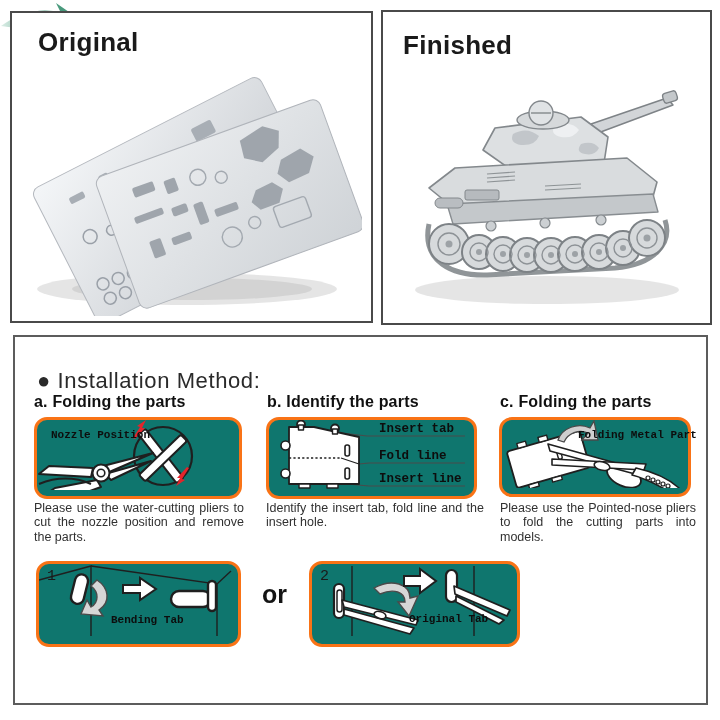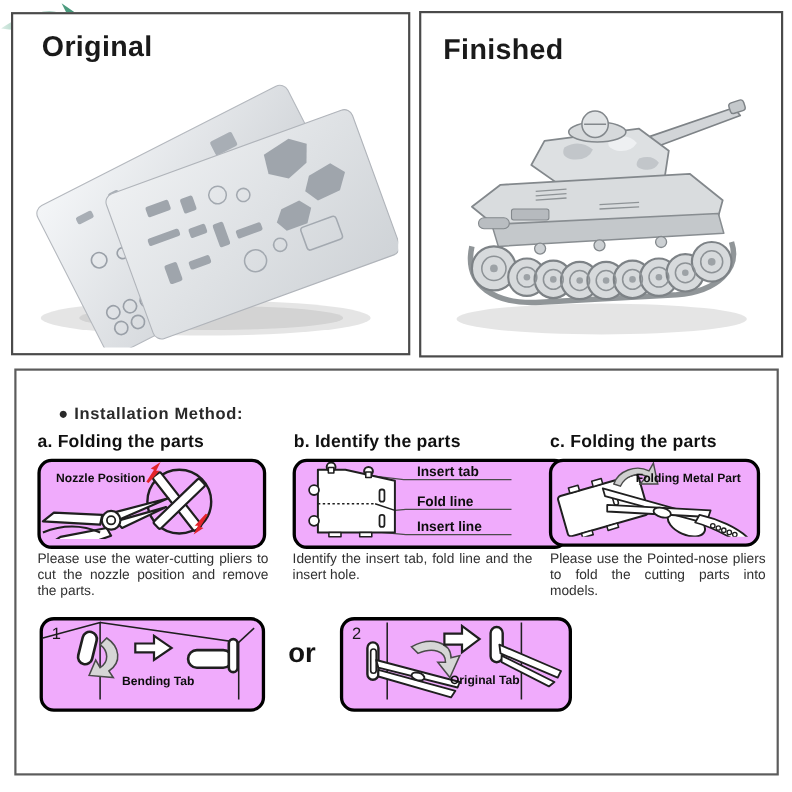--- a/index.html
+++ b/index.html
@@ -8,29 +8,29 @@
     font-family:"Liberation Sans", sans-serif;color:#1d1d1d;overflow:hidden;
   }
   .panel{position:absolute;background:#fff;border:2px solid #4a4a4a;}
   #panel-original{left:10px;top:11px;width:359px;height:308px;}
   #panel-finished{left:381px;top:10px;width:327px;height:311px;}
   #panel-instructions{left:13px;top:335px;width:691px;height:366px;border-color:#5c5c5c;}
   .panel-title{position:absolute;font-size:26px;font-weight:700;color:#1a1a1a;letter-spacing:.3px;}
   #title-original{left:26px;top:14px;}
   #title-finished{left:20px;top:18px;}
   #transform-arrow{left:325px;top:52px;width:102px;height:60px;z-index:5;}
-  .method-heading{position:absolute;left:38px;top:31px;font-size:15px;font-weight:700;color:#2a2a2a;letter-spacing:.6px;}
+  .method-heading{position:absolute;left:22px;top:31px;font-size:22px;font-weight:400;color:#2a2a2a;letter-spacing:.6px;}
   .sec-label{position:absolute;font-size:16px;font-weight:700;color:#101010;letter-spacing:.2px;}
   #label-a{left:19px;top:56px;}
   #label-b{left:252px;top:56px;}
   #label-c{left:485px;top:56px;}
   #label-d{left:19px;top:201px;}
-  .ibox{position:absolute;border:3px solid #000000;border-radius:13px;background:#f0abfc;}
+  .ibox{position:absolute;border:3px solid #f97316;border-radius:13px;background:#0f766e;font-family:Liberation Mono, monospace;}
   #box-a{left:19px;top:80px;width:202px;height:76px;}
-  #box-b{left:251px;top:80px;width:205px;height:76px;padding-left:40px;}
+  #box-b{left:251px;top:80px;width:205px;height:76px;}
   #box-c{left:484px;top:80px;width:186px;height:74px;}
   #box-d1{left:21px;top:224px;width:199px;height:80px;}
   #box-d2{left:294px;top:224px;width:205px;height:80px;}
   .ibox svg{position:absolute;left:0;top:0;}
   .caption{position:absolute;font-size:12.5px;line-height:1.14;color:#313131;text-align:justify;}
   #caption-a{left:19px;top:164px;width:210px;}
   #caption-b{left:251px;top:164px;width:218px;}
   #caption-c{left:485px;top:164px;width:196px;}
   .diagram-label{position:absolute;font-size:11px;font-weight:700;color:#0d0d0d;white-space:nowrap;}
   #nozzle-label{left:14px;top:9px;}

